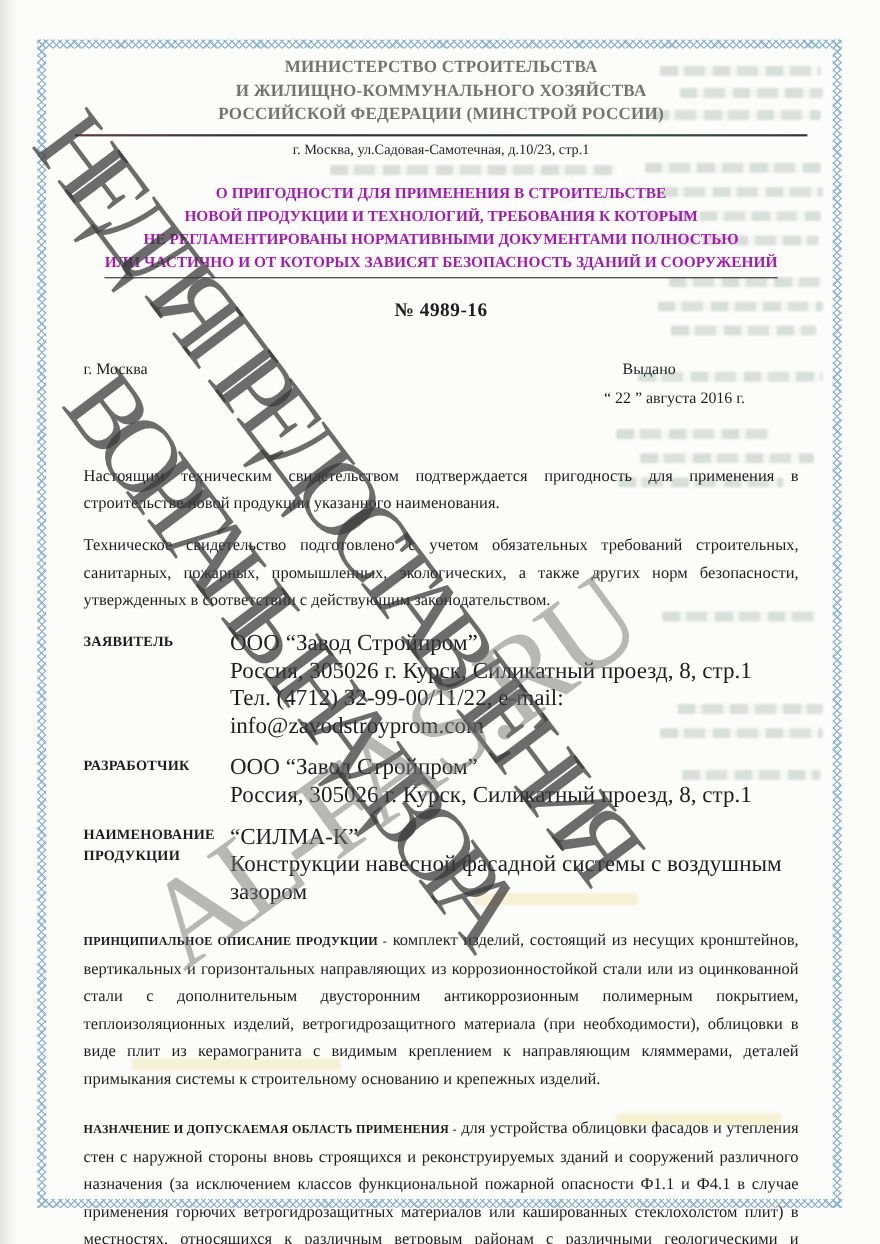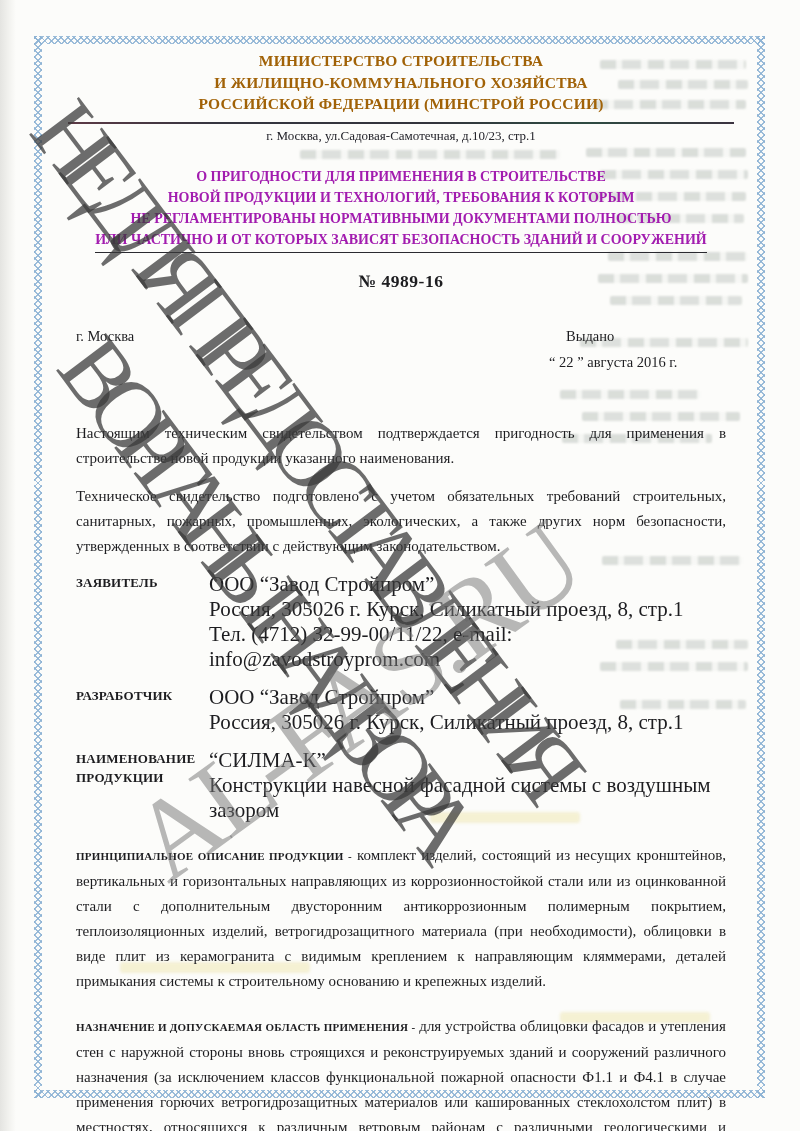--- a/index.html
+++ b/index.html
@@ -26,21 +26,21 @@
   
   .g { position:absolute; height:9px; border-radius:2px; z-index:1; filter:blur(1.1px);
     background:repeating-linear-gradient(90deg, rgba(122,136,126,.26) 0 16px, rgba(122,136,126,.05) 16px 22px, rgba(122,136,126,.23) 22px 41px, rgba(122,136,126,.04) 41px 48px);
   }
   .gy { position:absolute; height:11px; z-index:1; filter:blur(1.4px);
     background:rgba(228,212,110,.28); border-radius:3px;
   }
 
   .content { position:absolute; left:76px; top:50px; width:650px; z-index:3; color:#1d1d20; }
 
-  .ministry { text-align:center; font-weight:bold; font-size:15.5px; line-height:1.4; color:#a16207; letter-spacing:.2px; }
+  .ministry { text-align:center; font-weight:bold; font-size:15.5px; line-height:1.4; color:#737373; letter-spacing:.2px; }
   .rule { height:2px; margin:7px -8px 0 -8px;
     background:linear-gradient(90deg,#5d3a46,#35353f 22%,#32343c 55%,#2e4b41 78%,#3b3340); }
   .address { text-align:center; font-size:13px; margin-top:4px; color:#23232a; }
 
   .doc-title { margin:30px 0 0 0; text-align:center; font-size:30px; font-weight:bold;
     color:#28429a; letter-spacing:.5px; }
 
   .subtitle { margin-top:22px; text-align:center; font-weight:bold; font-size:14px; line-height:1.5; color:#a21caf; }
   .subtitle .sl { display:block; }
   .subtitle .ul { display:inline-block; border-bottom:1.6px solid #2a2a30; padding-bottom:2px; }

